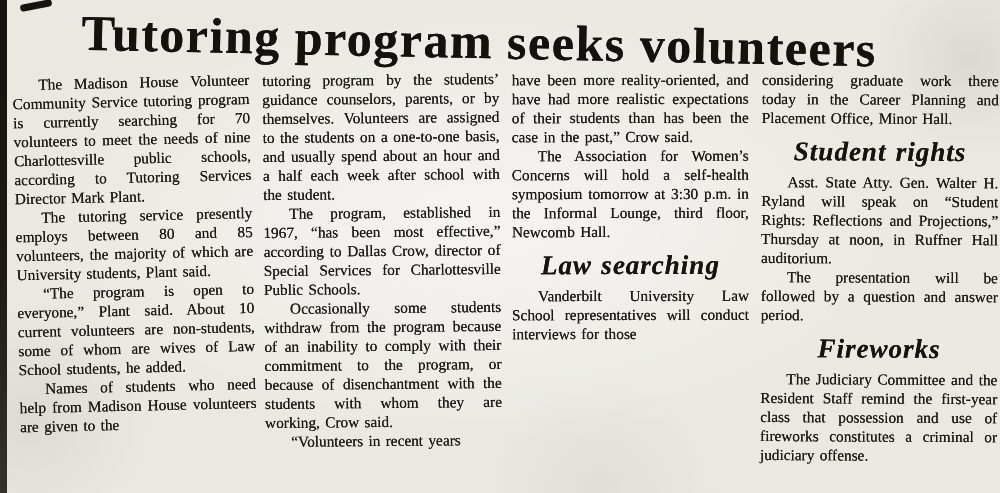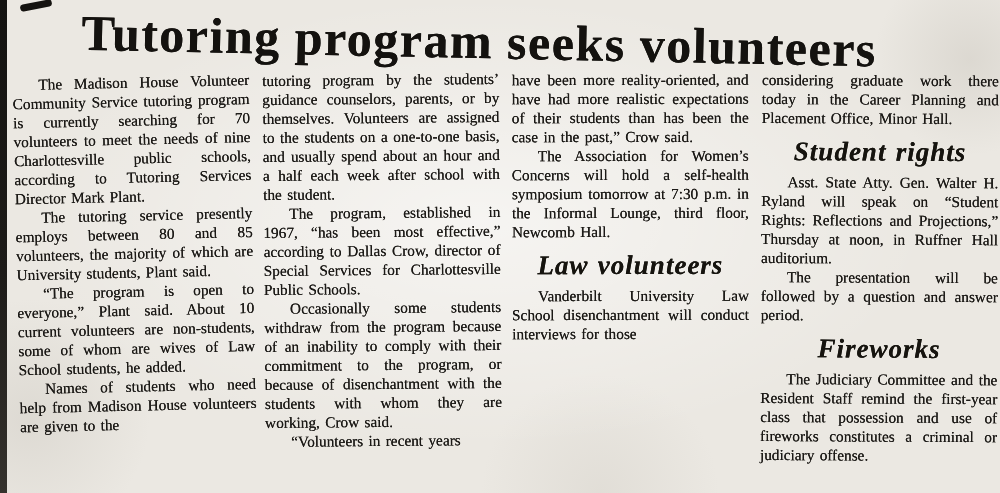--- a/index.html
+++ b/index.html
@@ -108,23 +108,23 @@
 
     <div class="col col-2">
       <p>tutoring program by the students’ guidance counselors, parents, or by themselves. Volunteers are assigned to the students on a one-to-one basis, and usually spend about an hour and a half each week after school with the student.</p>
       <p class="indent">The program, established in 1967, “has been most effective,” according to Dallas Crow, director of Special Services for Charlottesville Public Schools.</p>
       <p class="indent">Occasionally some students withdraw from the program because of an inability to comply with their commitment to the program, or because of disenchantment with the students with whom they are working, Crow said.</p>
       <p class="indent">“Volunteers in recent years</p>
     </div>
 
     <div class="col col-3">
       <p>have been more reality-oriented, and have had more realistic expectations of their students than has been the case in the past,” Crow said.</p>
-      <p class="indent">The Association for Women’s Concerns will hold a self-health symposium tomorrow at 7:30 p.m. in the Informal Lounge, third floor, Newcomb Hall.</p>
-      <h2 class="subhead">Law volunteers</h2>
-      <p class="indent">Vanderbilt University Law School disenchantment will conduct interviews for those</p>
+      <p class="indent">The Association for Women’s Concerns will hold a self-health symposium tomorrow at 3:30 p.m. in the Informal Lounge, third floor, Newcomb Hall.</p>
+      <h2 class="subhead">Law searching</h2>
+      <p class="indent">Vanderbilt University Law School representatives will conduct interviews for those</p>
     </div>
 
     <div class="col col-4">
       <p>considering graduate work there today in the Career Planning and Placement Office, Minor Hall.</p>
       <h2 class="subhead">Student rights</h2>
       <p class="indent">Asst. State Atty. Gen. Walter H. Ryland will speak on “Student Rights: Reflections and Projections,” Thursday at noon, in Ruffner Hall auditorium.</p>
       <p class="indent">The presentation will be followed by a question and answer period.</p>
       <h2 class="subhead">Fireworks</h2>
       <p class="indent">The Judiciary Committee and the Resident Staff remind the first-year class that possession and use of fireworks constitutes a criminal or judiciary offense.</p>
     </div>

